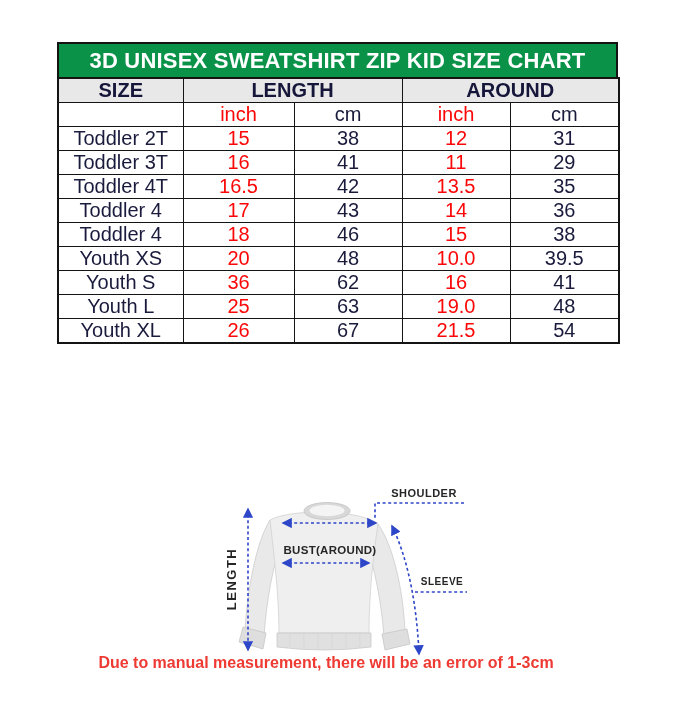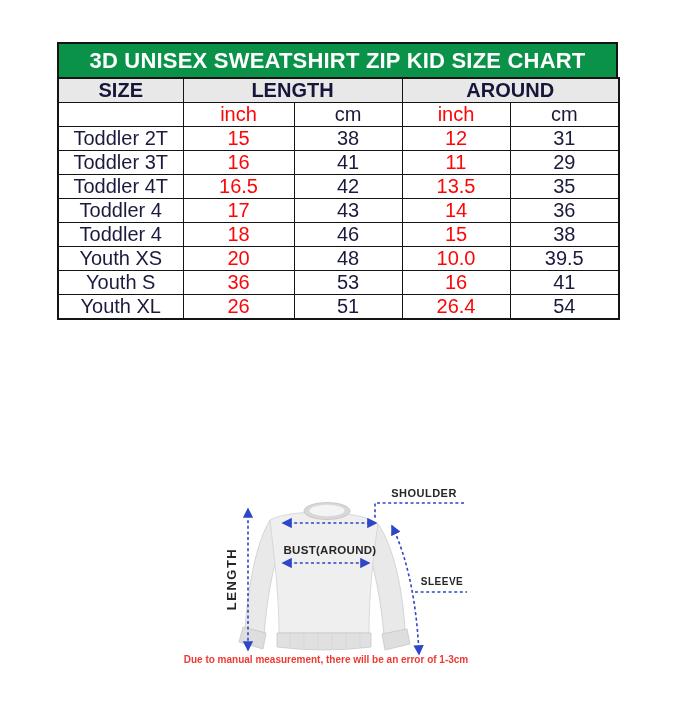--- a/index.html
+++ b/index.html
@@ -36,21 +36,21 @@
     overflow:hidden;white-space:nowrap;
   }
   .group-row th{background:var(--group-bg);font-weight:bold;font-size:20px;color:#15163a;}
   .red{color:var(--red);}
   .diagram{position:absolute;left:0;top:483px;width:676px;height:178px;}
   .diagram svg{position:absolute;left:212px;top:0;}
   .meas{stroke:var(--blue);stroke-width:1.6;stroke-dasharray:3 2.6;fill:none;}
   .dlabel{fill:#262626;font-weight:bold;font-family:"Liberation Sans",sans-serif;}
   .note{
     position:absolute;left:0;top:654px;width:652px;text-align:center;
-    color:var(--note-red);font-weight:bold;font-size:10px;
+    color:var(--note-red);font-weight:bold;font-size:16px;
   }
 </style>
 </head>
 <body>
 
 <div class="sheet">
   <div class="title-bar">3D UNISEX SWEATSHIRT ZIP KID SIZE CHART</div>
   <table>
     <colgroup>
       <col style="width:125px">
@@ -110,29 +110,36 @@
       <tr>
         <td>Youth XS</td>
         <td class="red">20</td>
         <td>48</td>
         <td class="red">10.0</td>
         <td>39.5</td>
       </tr>
       <tr>
         <td>Youth S</td>
         <td class="red">36</td>
-        <td>53</td>
+        <td>62</td>
         <td class="red">16</td>
         <td>41</td>
       </tr>
       <tr>
+        <td>Youth L</td>
+        <td class="red">25</td>
+        <td>63</td>
+        <td class="red">19.0</td>
+        <td>48</td>
+      </tr>
+      <tr>
         <td>Youth XL</td>
         <td class="red">26</td>
-        <td>51</td>
-        <td class="red">26.4</td>
+        <td>67</td>
+        <td class="red">21.5</td>
         <td>54</td>
       </tr>
     </tbody>
   </table>
 </div>
 
 <div class="diagram">
   <svg width="290" height="178" viewBox="0 0 290 178">
     <defs>
       <marker id="ah" viewBox="0 0 10 10" refX="8.5" refY="5" markerWidth="6.5" markerHeight="6.5" orient="auto-start-reverse">

